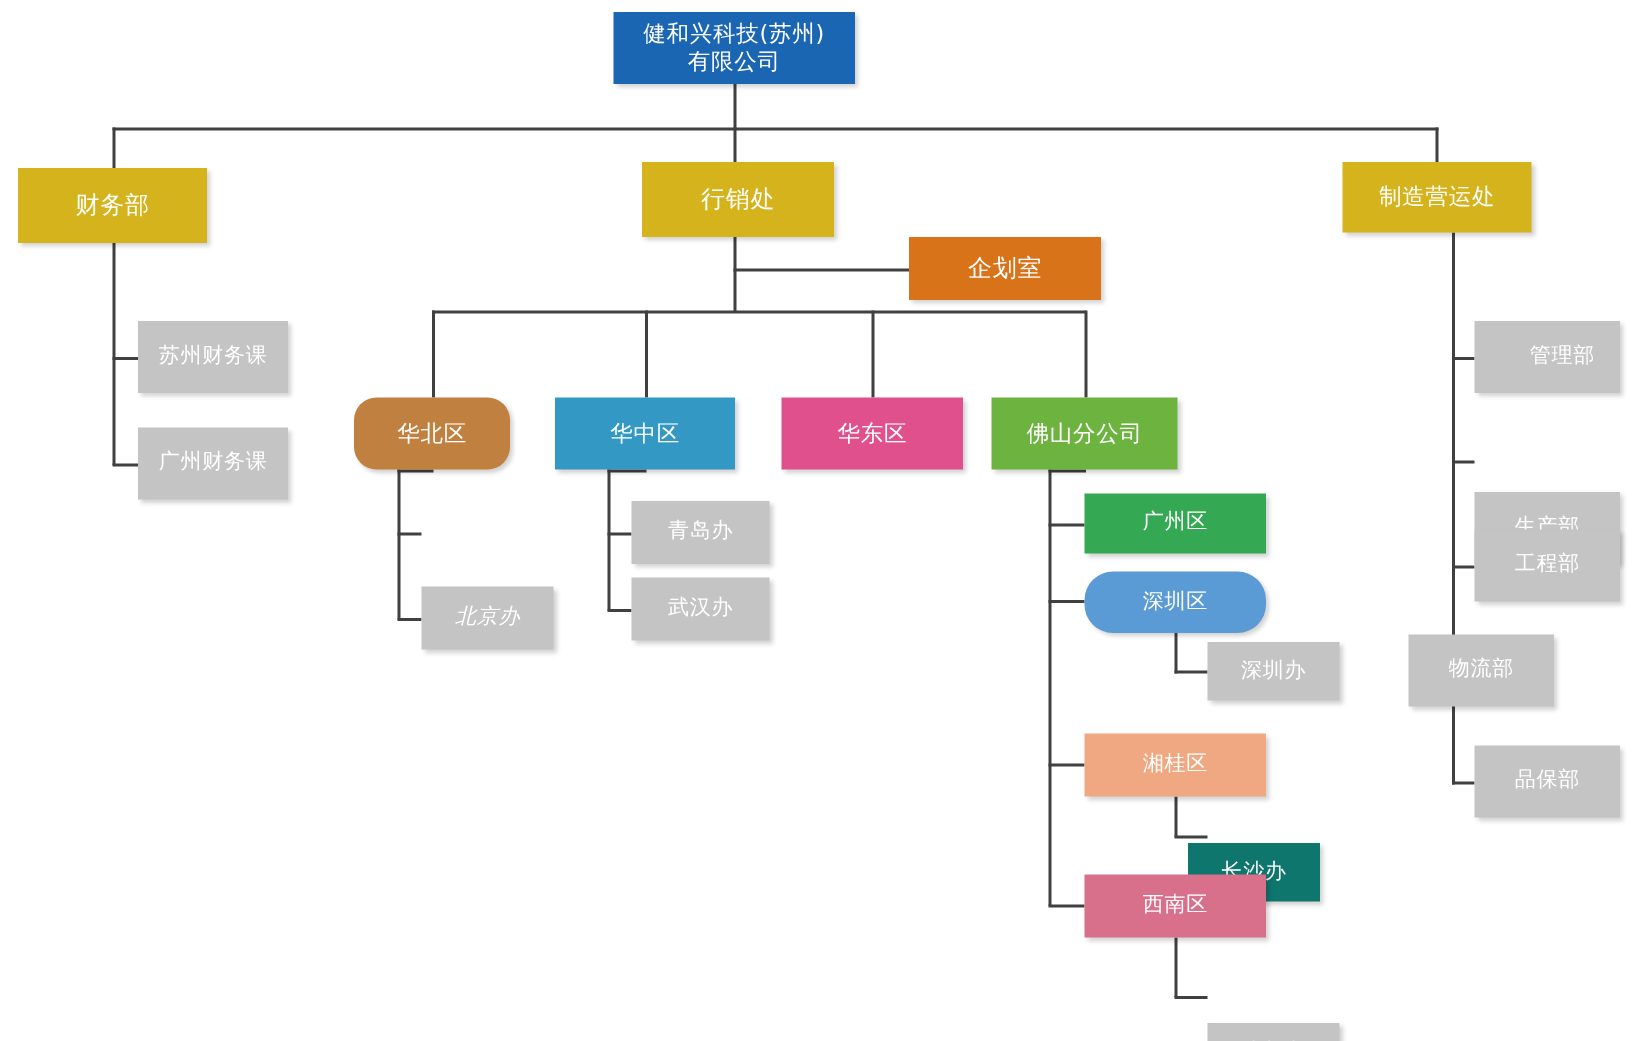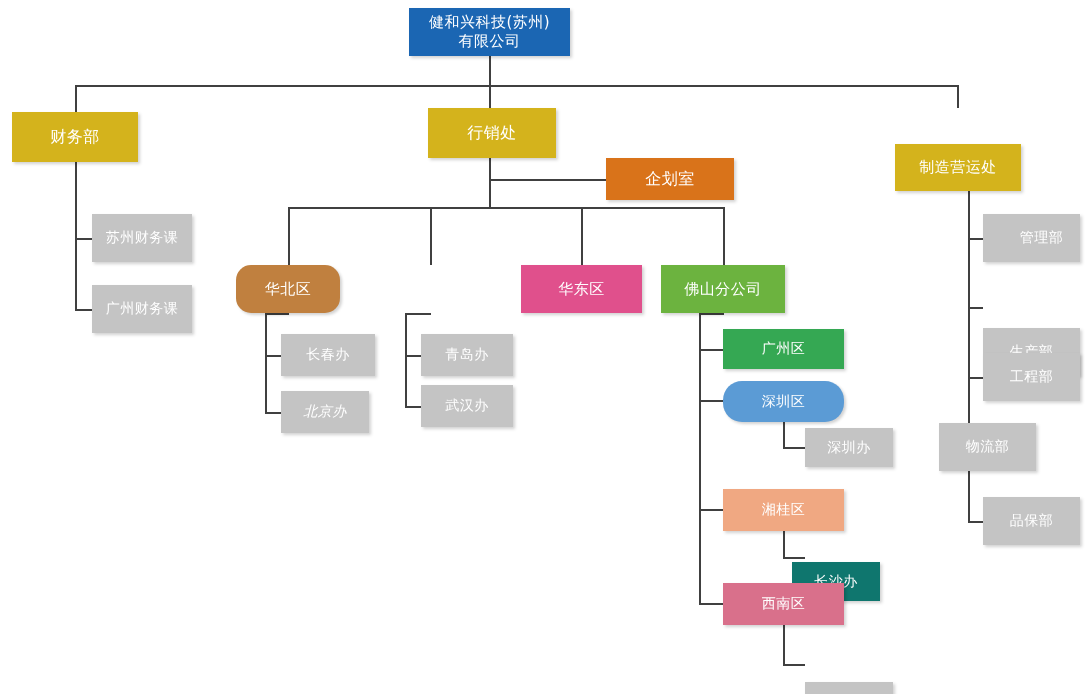--- a/index.html
+++ b/index.html
@@ -98,38 +98,38 @@
 有限公司</div>
 
   <div class="node" style="left:12px; top:112px; width:126px; height:50px; background:#d4b31c; font-size:16px;">财务部</div>
   <div class="node" style="left:92px; top:214px; width:100px; height:48px; background:#c4c4c4; font-size:14px;">苏州财务课</div>
   <div class="node" style="left:92px; top:285px; width:100px; height:48px; background:#c4c4c4; font-size:14px;">广州财务课</div>
 
   <div class="node" style="left:428px; top:108px; width:128px; height:50px; background:#d4b31c; font-size:16px;">行销处</div>
   <div class="node" style="left:606px; top:158px; width:128px; height:42px; background:#d9731a; font-size:16px;">企划室</div>
 
   <div class="node" style="left:236px; top:265px; width:104px; height:48px; background:#c0803f; font-size:15px;border-radius:15px;">华北区</div>
-  <div class="node" style="left:281px; top:334px; width:94px; height:42px; background:#c4c4c4; font-size:14px;">长春办</div>
   <div class="node" style="left:281px; top:391px; width:88px; height:42px; background:#c4c4c4; font-size:14px;font-style:italic;">北京办</div>
 
+  <div class="node" style="left:370px; top:265px; width:120px; height:48px; background:#3498c4; font-size:15px;">华中区</div>
   <div class="node" style="left:421px; top:334px; width:92px; height:42px; background:#c4c4c4; font-size:14px;">青岛办</div>
   <div class="node" style="left:421px; top:385px; width:92px; height:42px; background:#c4c4c4; font-size:14px;">武汉办</div>
 
   <div class="node" style="left:521px; top:265px; width:121px; height:48px; background:#e0508c; font-size:15px;">华东区</div>
 
   <div class="node" style="left:661px; top:265px; width:124px; height:48px; background:#6cb33f; font-size:15px;">佛山分公司</div>
 
   <div class="node" style="left:723px; top:329px; width:121px; height:40px; background:#35a853; font-size:14px;">广州区</div>
   <div class="node" style="left:723px; top:381px; width:121px; height:41px; background:#5b9bd5; font-size:14px;border-radius:19px;">深圳区</div>
   <div class="node" style="left:805px; top:428px; width:88px; height:39px; background:#c4c4c4; font-size:14px;">深圳办</div>
   <div class="node" style="left:723px; top:489px; width:121px; height:42px; background:#f0a882; font-size:14px;">湘桂区</div>
   <div class="node" style="left:792px; top:538px; width:88px; height:39px; background:#0f766e; font-size:14px;margin-top:24px;">长沙办</div>
   <div class="node" style="left:723px; top:583px; width:121px; height:42px; background:#d9708b; font-size:14px;">西南区</div>
   <div class="node" style="left:805px; top:682px; width:88px; height:39px; background:#c4c4c4; font-size:14px;">成都办</div>
 
-  <div class="node" style="left:895px; top:108px; width:126px; height:47px; background:#d4b31c; font-size:15px;margin-top:36px;">制造营运处</div>
+  <div class="node" style="left:895px; top:108px; width:126px; height:47px; background:#d4b31c; font-size:15px;">制造营运处</div>
   <div class="node" style="left:983px; top:214px; width:97px; height:48px; background:#c4c4c4; font-size:14px;padding-left:20px;">管理部</div>
   <div class="node" style="left:983px; top:283px; width:97px; height:48px; background:#c4c4c4; font-size:14px;margin-top:45px;">生产部</div>
   <div class="node" style="left:983px; top:353px; width:97px; height:48px; background:#c4c4c4; font-size:14px;">工程部</div>
   <div class="node" style="left:939px; top:423px; width:97px; height:48px; background:#c4c4c4; font-size:14px;">物流部</div>
   <div class="node" style="left:983px; top:497px; width:97px; height:48px; background:#c4c4c4; font-size:14px;">品保部</div>
 
 </div>
 
 </body></html>

